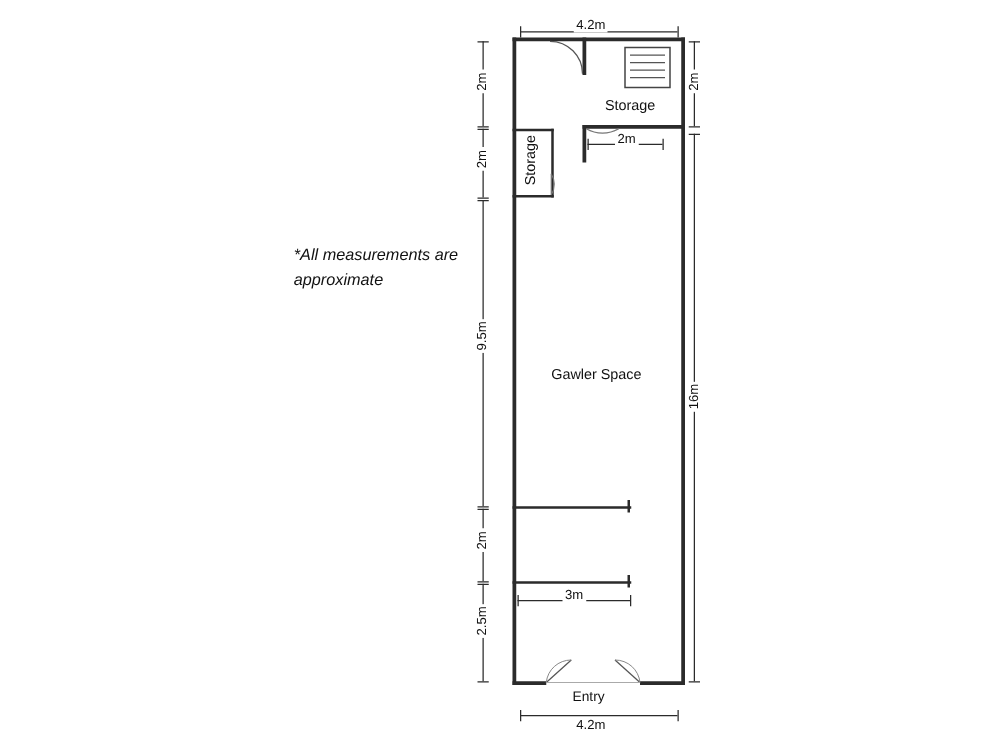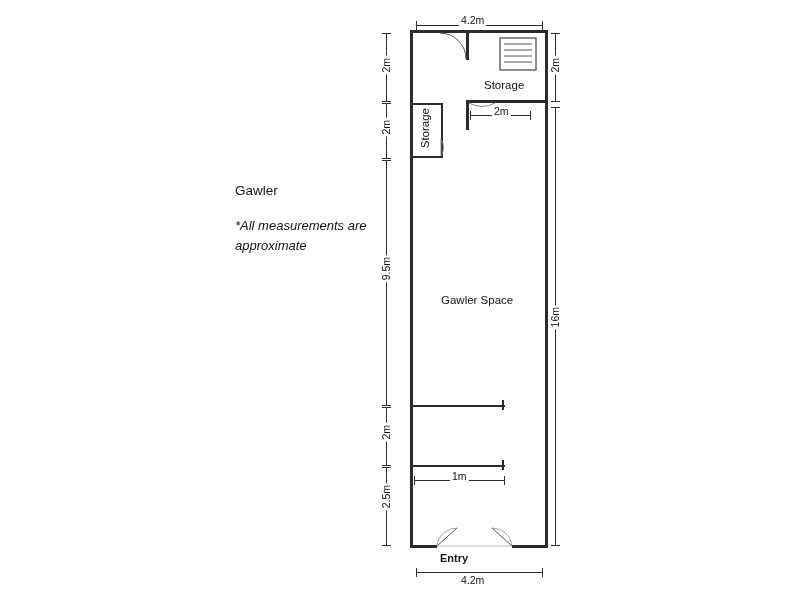--- a/index.html
+++ b/index.html
@@ -129,21 +129,20 @@
     height: 600px;
     pointer-events: none;
   }
 </style>
 </head>
 <body>
 
 <div id="stage">
 
   <div class="addr-block">
-    <div class="addr-line">Gawler</div>
     <div class="note-line">*All measurements are approximate</div>
   </div>
 
   <div class="plan">
 
     <div class="wall" style="left:410px; top:30px; width:138px; height:3px;"></div>
     <div class="wall" style="left:410px; top:30px; width:3px; height:518px;"></div>
     <div class="wall" style="left:545px; top:30px; width:3px; height:518px;"></div>
     <div class="wall" style="left:410px; top:545px; width:27px; height:3px;"></div>
     <div class="wall" style="left:512px; top:545px; width:36px; height:3px;"></div>
@@ -232,22 +231,22 @@
     <div class="dim-text vertical" style="left:380px; top:483px;">2.5m</div>
 
     <div class="dim-line-h" style="left:470px; top:115px; width:60px;"></div>
     <div class="tick-v" style="left:470px; top:111px;"></div>
     <div class="tick-v" style="left:530px; top:111px;"></div>
     <div class="dim-text" style="left:492px; top:105px;">2m</div>
 
     <div class="dim-line-h" style="left:414px; top:480px; width:90px;"></div>
     <div class="tick-v" style="left:414px; top:476px;"></div>
     <div class="tick-v" style="left:504px; top:476px;"></div>
-    <div class="dim-text" style="left:450px; top:470px;">1m</div>
-
-    <div class="entry-label" style="left:440px; top:552px;font-weight:bold;">Entry</div>
+    <div class="dim-text" style="left:450px; top:470px;">3m</div>
+
+    <div class="entry-label" style="left:458px; top:552px;">Entry</div>
     <div class="dim-line-h" style="left:416px; top:572px; width:126px;"></div>
     <div class="tick-v" style="left:416px; top:568px;"></div>
     <div class="tick-v" style="left:542px; top:568px;"></div>
     <div class="dim-text" style="left:459px; top:574px;">4.2m</div>
 
   </div>
 </div>
 
 </body></html>

